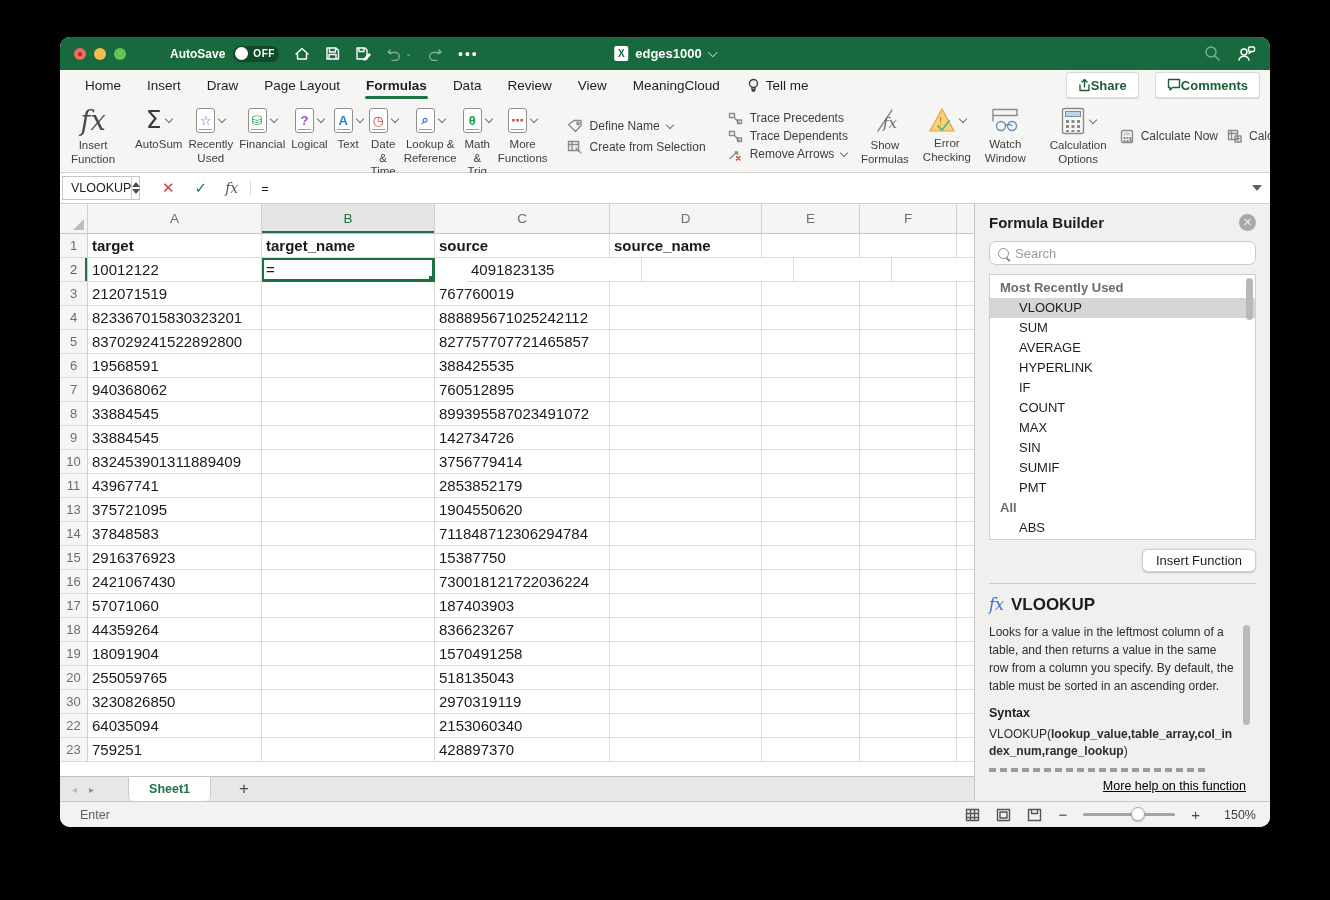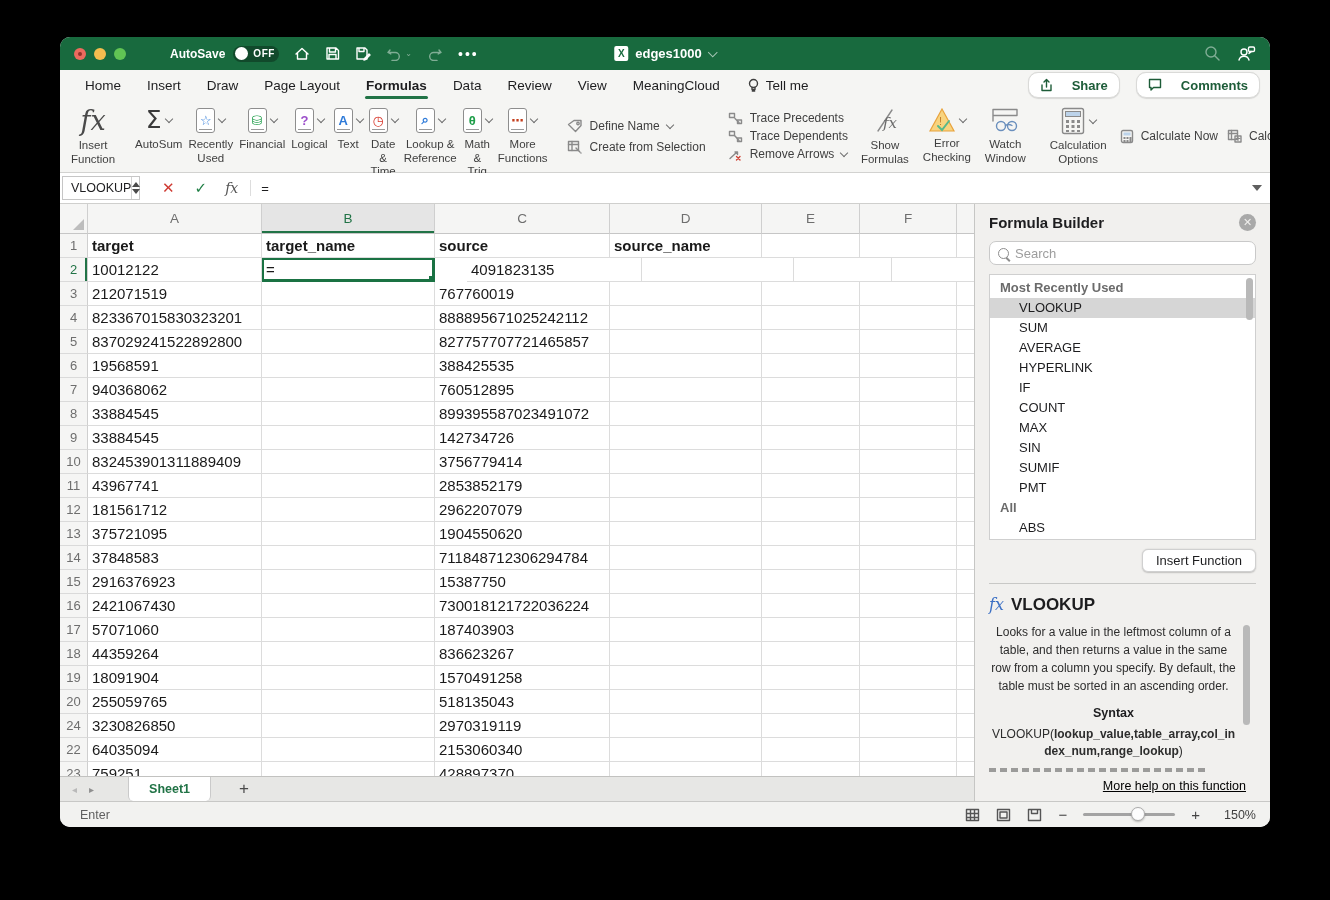--- a/index.html
+++ b/index.html
@@ -33,22 +33,22 @@
   .title-right{position:absolute;right:14px;display:flex;align-items:center;gap:16px;}
 
   
   .tabrow{height:30px;display:flex;align-items:center;flex:none;position:relative;background:#f5f5f3;}
   .tabs{display:flex;align-items:center;margin-left:12px;}
   .tab{padding:0 13px;font-size:13.5px;color:#1d1d1f;height:30px;display:flex;align-items:center;position:relative;cursor:default;}
   .tab.active{font-weight:700;}
   .tab.active::after{content:"";position:absolute;left:12px;right:12px;bottom:1px;height:3px;background:#217346;border-radius:2px;}
   .tellme{display:flex;align-items:center;gap:6px;font-size:13.5px;color:#1d1d1f;margin-left:14px;}
   .tr-buttons{position:absolute;right:10px;display:flex;gap:16px;}
-  .tr-btn{display:flex;align-items:center;gap:19px;height:24px;padding:0 11px;background:#fff;border:1px solid #dadad8;
-          border-radius:10px;font-size:13px;font-weight:700;color:#1d5c38;box-shadow:0 .5px 1px rgba(0,0,0,.12);}
+  .tr-btn{display:flex;align-items:center;gap:0;height:24px;padding:0 11px;background:#fff;border:1px solid #dadad8;
+          border-radius:3px;font-size:13px;font-weight:700;color:#1d5c38;box-shadow:0 .5px 1px rgba(0,0,0,.12);}
 
   
   .ribbon{height:72px;flex:none;display:flex;align-items:stretch;padding:0 4px;border-bottom:1px solid #d2d2d0;background:#f5f5f3;}
   .vsep{width:1px;background:#d8d8d6;margin:8px 5px;}
   .rgroup{display:flex;align-items:flex-start;}
   .bigbtn{display:flex;flex-direction:column;align-items:center;padding:7px 7px 3px;cursor:default;}
   .biglabel{font-size:11.5px;color:#3f3f3f;text-align:center;line-height:1.18;white-space:pre-line;margin-top:4px;}
   .fx-big{font-family:"DejaVu Serif",serif;font-style:italic;font-size:27px;color:#4a4a4a;line-height:28px;}
   .libbtn{display:flex;flex-direction:column;align-items:center;padding:6px 3px 3px;}
   .lib-iconrow{display:flex;align-items:center;gap:4px;height:28px;}
@@ -140,21 +140,21 @@
   .pl-item{font-size:13px;color:#1d1d1f;padding:3px 0 3px 29px;line-height:14px;}
   .pl-item.sel{background:#d6d6d6;}
   .p-scrollthumb{position:absolute;right:2px;top:3px;width:7px;height:42px;border-radius:4px;background:#b9b9b9;}
   .p-btnrow{display:flex;justify-content:flex-end;margin-top:9px;flex:none;}
   .p-insert{background:#fff;border:1px solid #d0d0d0;border-radius:6px;font-size:13px;color:#1d1d1f;
             padding:3px 13px;box-shadow:0 .5px 1.5px rgba(0,0,0,.2);font-family:inherit;}
   .p-div{height:1px;background:#c8c8c6;margin-top:11px;flex:none;}
   .p-fn{display:flex;align-items:baseline;gap:7px;margin-top:11px;flex:none;}
   .fx-blue{font-family:"DejaVu Serif",serif;font-style:italic;font-size:16px;color:#3b6fc4;}
   .p-fnname{font-size:17px;font-weight:700;color:#1d1d1f;}
-  .p-desc{margin-top:8px;flex:1;overflow:hidden;position:relative;padding-right:18px;min-height:0;text-align:center;}
+  .p-desc{margin-top:8px;flex:1;overflow:hidden;position:relative;padding-right:18px;min-height:0;}
   .p-desc p{margin:0;font-size:12px;line-height:1.5;color:#2d2d2d;}
   .syn-h{font-size:12.5px;font-weight:700;color:#1d1d1f;margin-top:11px;}
   .syn{font-size:12px;line-height:1.4;color:#2d2d2d;margin-top:6px;word-break:break-all;}
   .syn b{font-weight:700;}
   .cutline{margin-top:8px;height:4px;width:88%;overflow:hidden;opacity:.55;
            background:repeating-linear-gradient(90deg,#555 0 7px,transparent 7px 11px);}
   .desc-thumb{position:absolute;right:6px;top:2px;width:7px;height:100px;border-radius:4px;background:#b9b9b9;}
   .p-help{flex:none;align-self:flex-end;font-size:12.5px;color:#000000;text-decoration:underline;margin:4px 10px 2px 0;}
 
   svg .s{stroke:currentColor;fill:none;stroke-width:1.4;stroke-linecap:round;stroke-linejoin:round;}
@@ -612,30 +612,20 @@
               <div class="growhead">11</div>
               <div class="gcell" style="width: 174px;">43967741</div>
               <div class="gcell" style="width: 173px;"></div>
               <div class="gcell" style="width: 175px;">2853852179</div>
               <div class="gcell" style="width: 152px;"></div>
               <div class="gcell" style="width: 98px;"></div>
               <div class="gcell" style="width: 97px;"></div>
               <div class="gcell filler"></div>
             </div>
             <div class="grow">
-              <div class="growhead">12</div>
-              <div class="gcell" style="width: 174px;">181561712</div>
-              <div class="gcell" style="width: 173px;"></div>
-              <div class="gcell" style="width: 175px;">2962207079</div>
-              <div class="gcell" style="width: 152px;"></div>
-              <div class="gcell" style="width: 98px;"></div>
-              <div class="gcell" style="width: 97px;"></div>
-              <div class="gcell filler"></div>
-            </div>
-            <div class="grow">
               <div class="growhead">13</div>
               <div class="gcell" style="width: 174px;">375721095</div>
               <div class="gcell" style="width: 173px;"></div>
               <div class="gcell" style="width: 175px;">1904550620</div>
               <div class="gcell" style="width: 152px;"></div>
               <div class="gcell" style="width: 98px;"></div>
               <div class="gcell" style="width: 97px;"></div>
               <div class="gcell filler"></div>
             </div>
             <div class="grow">
@@ -702,21 +692,21 @@
               <div class="growhead">20</div>
               <div class="gcell" style="width: 174px;">255059765</div>
               <div class="gcell" style="width: 173px;"></div>
               <div class="gcell" style="width: 175px;">518135043</div>
               <div class="gcell" style="width: 152px;"></div>
               <div class="gcell" style="width: 98px;"></div>
               <div class="gcell" style="width: 97px;"></div>
               <div class="gcell filler"></div>
             </div>
             <div class="grow">
-              <div class="growhead">24</div>
+              <div class="growhead">30</div>
               <div class="gcell" style="width: 174px;">3230826850</div>
               <div class="gcell" style="width: 173px;"></div>
               <div class="gcell" style="width: 175px;">2970319119</div>
               <div class="gcell" style="width: 152px;"></div>
               <div class="gcell" style="width: 98px;"></div>
               <div class="gcell" style="width: 97px;"></div>
               <div class="gcell filler"></div>
             </div>
             <div class="grow">
               <div class="growhead">22</div>

